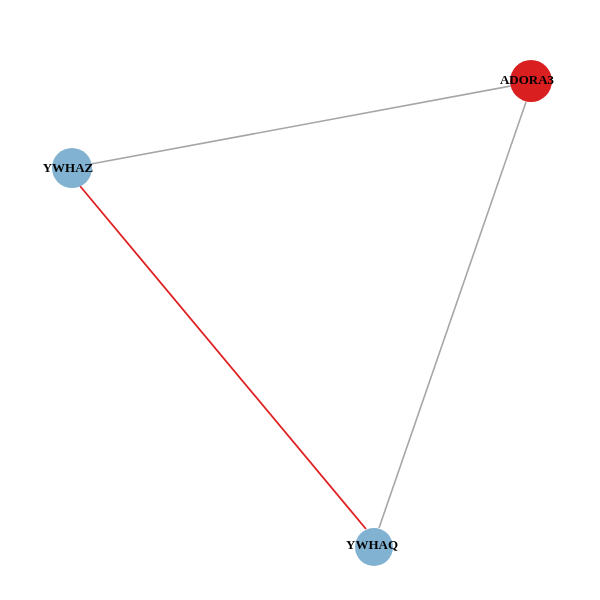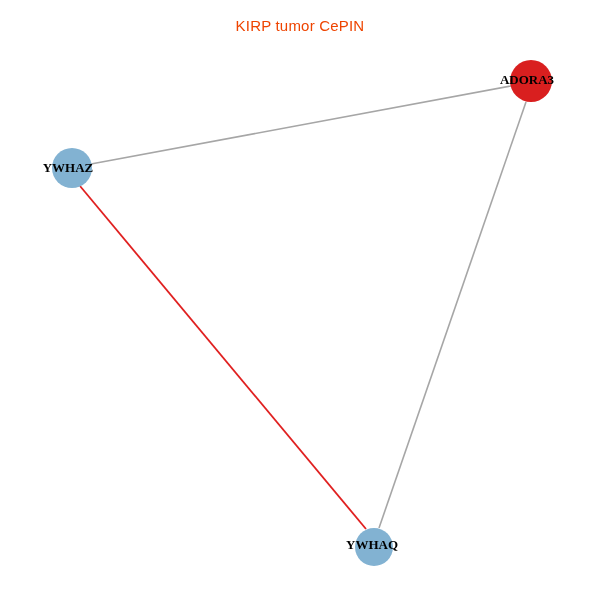--- a/index.html
+++ b/index.html
@@ -51,21 +51,20 @@
     dominant-baseline: middle;
     text-anchor: middle;
     paint-order: normal;
   }
 </style>
 </head>
 <body>
 
 <div id="canvas">
 
-  <div id="graph-title">KIRP tumor CePIN</div>
 
   <svg id="network-svg" viewBox="0 0 600 600">
 
     <g>
       <line class="edge-line" x1="91" y1="164" x2="511" y2="86" stroke="#a6a6a6" stroke-width="1.6"></line>
       <line class="edge-line" x1="80" y1="186" x2="366" y2="529" stroke="#e02020" stroke-width="1.8"></line>
       <line class="edge-line" x1="526" y1="102" x2="379" y2="528" stroke="#a6a6a6" stroke-width="1.6"></line>
     </g>
 
     <g>

